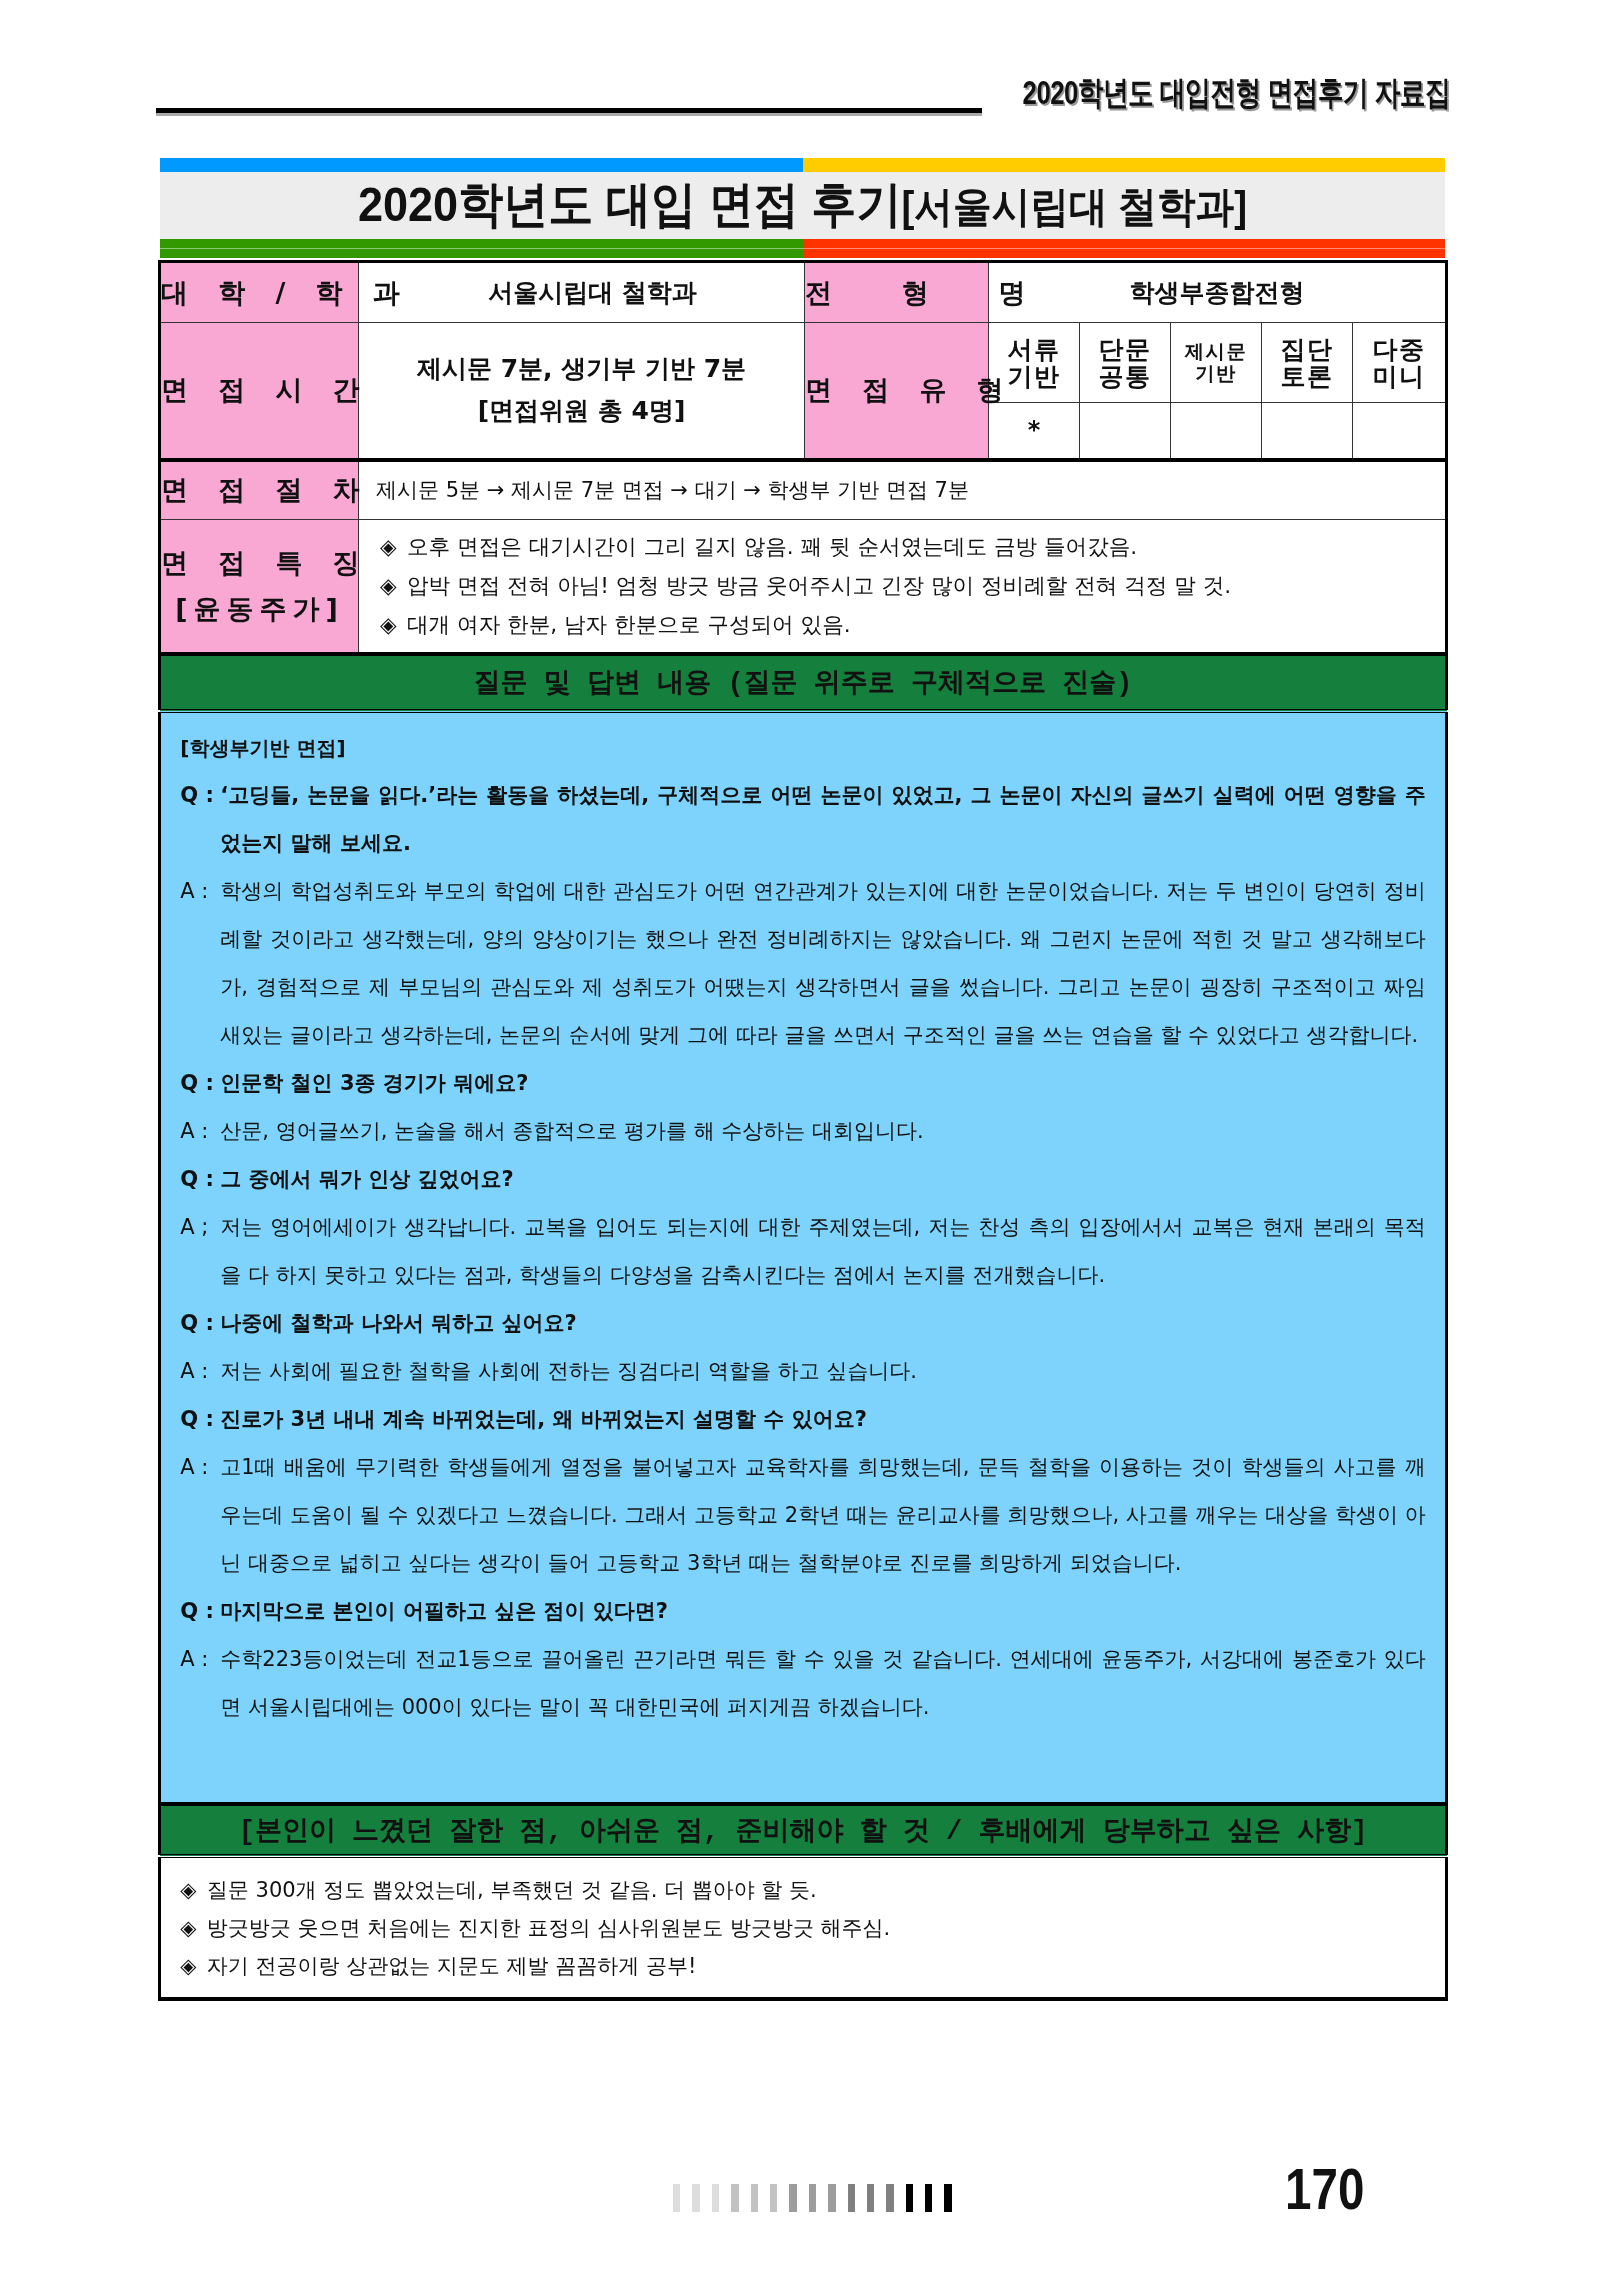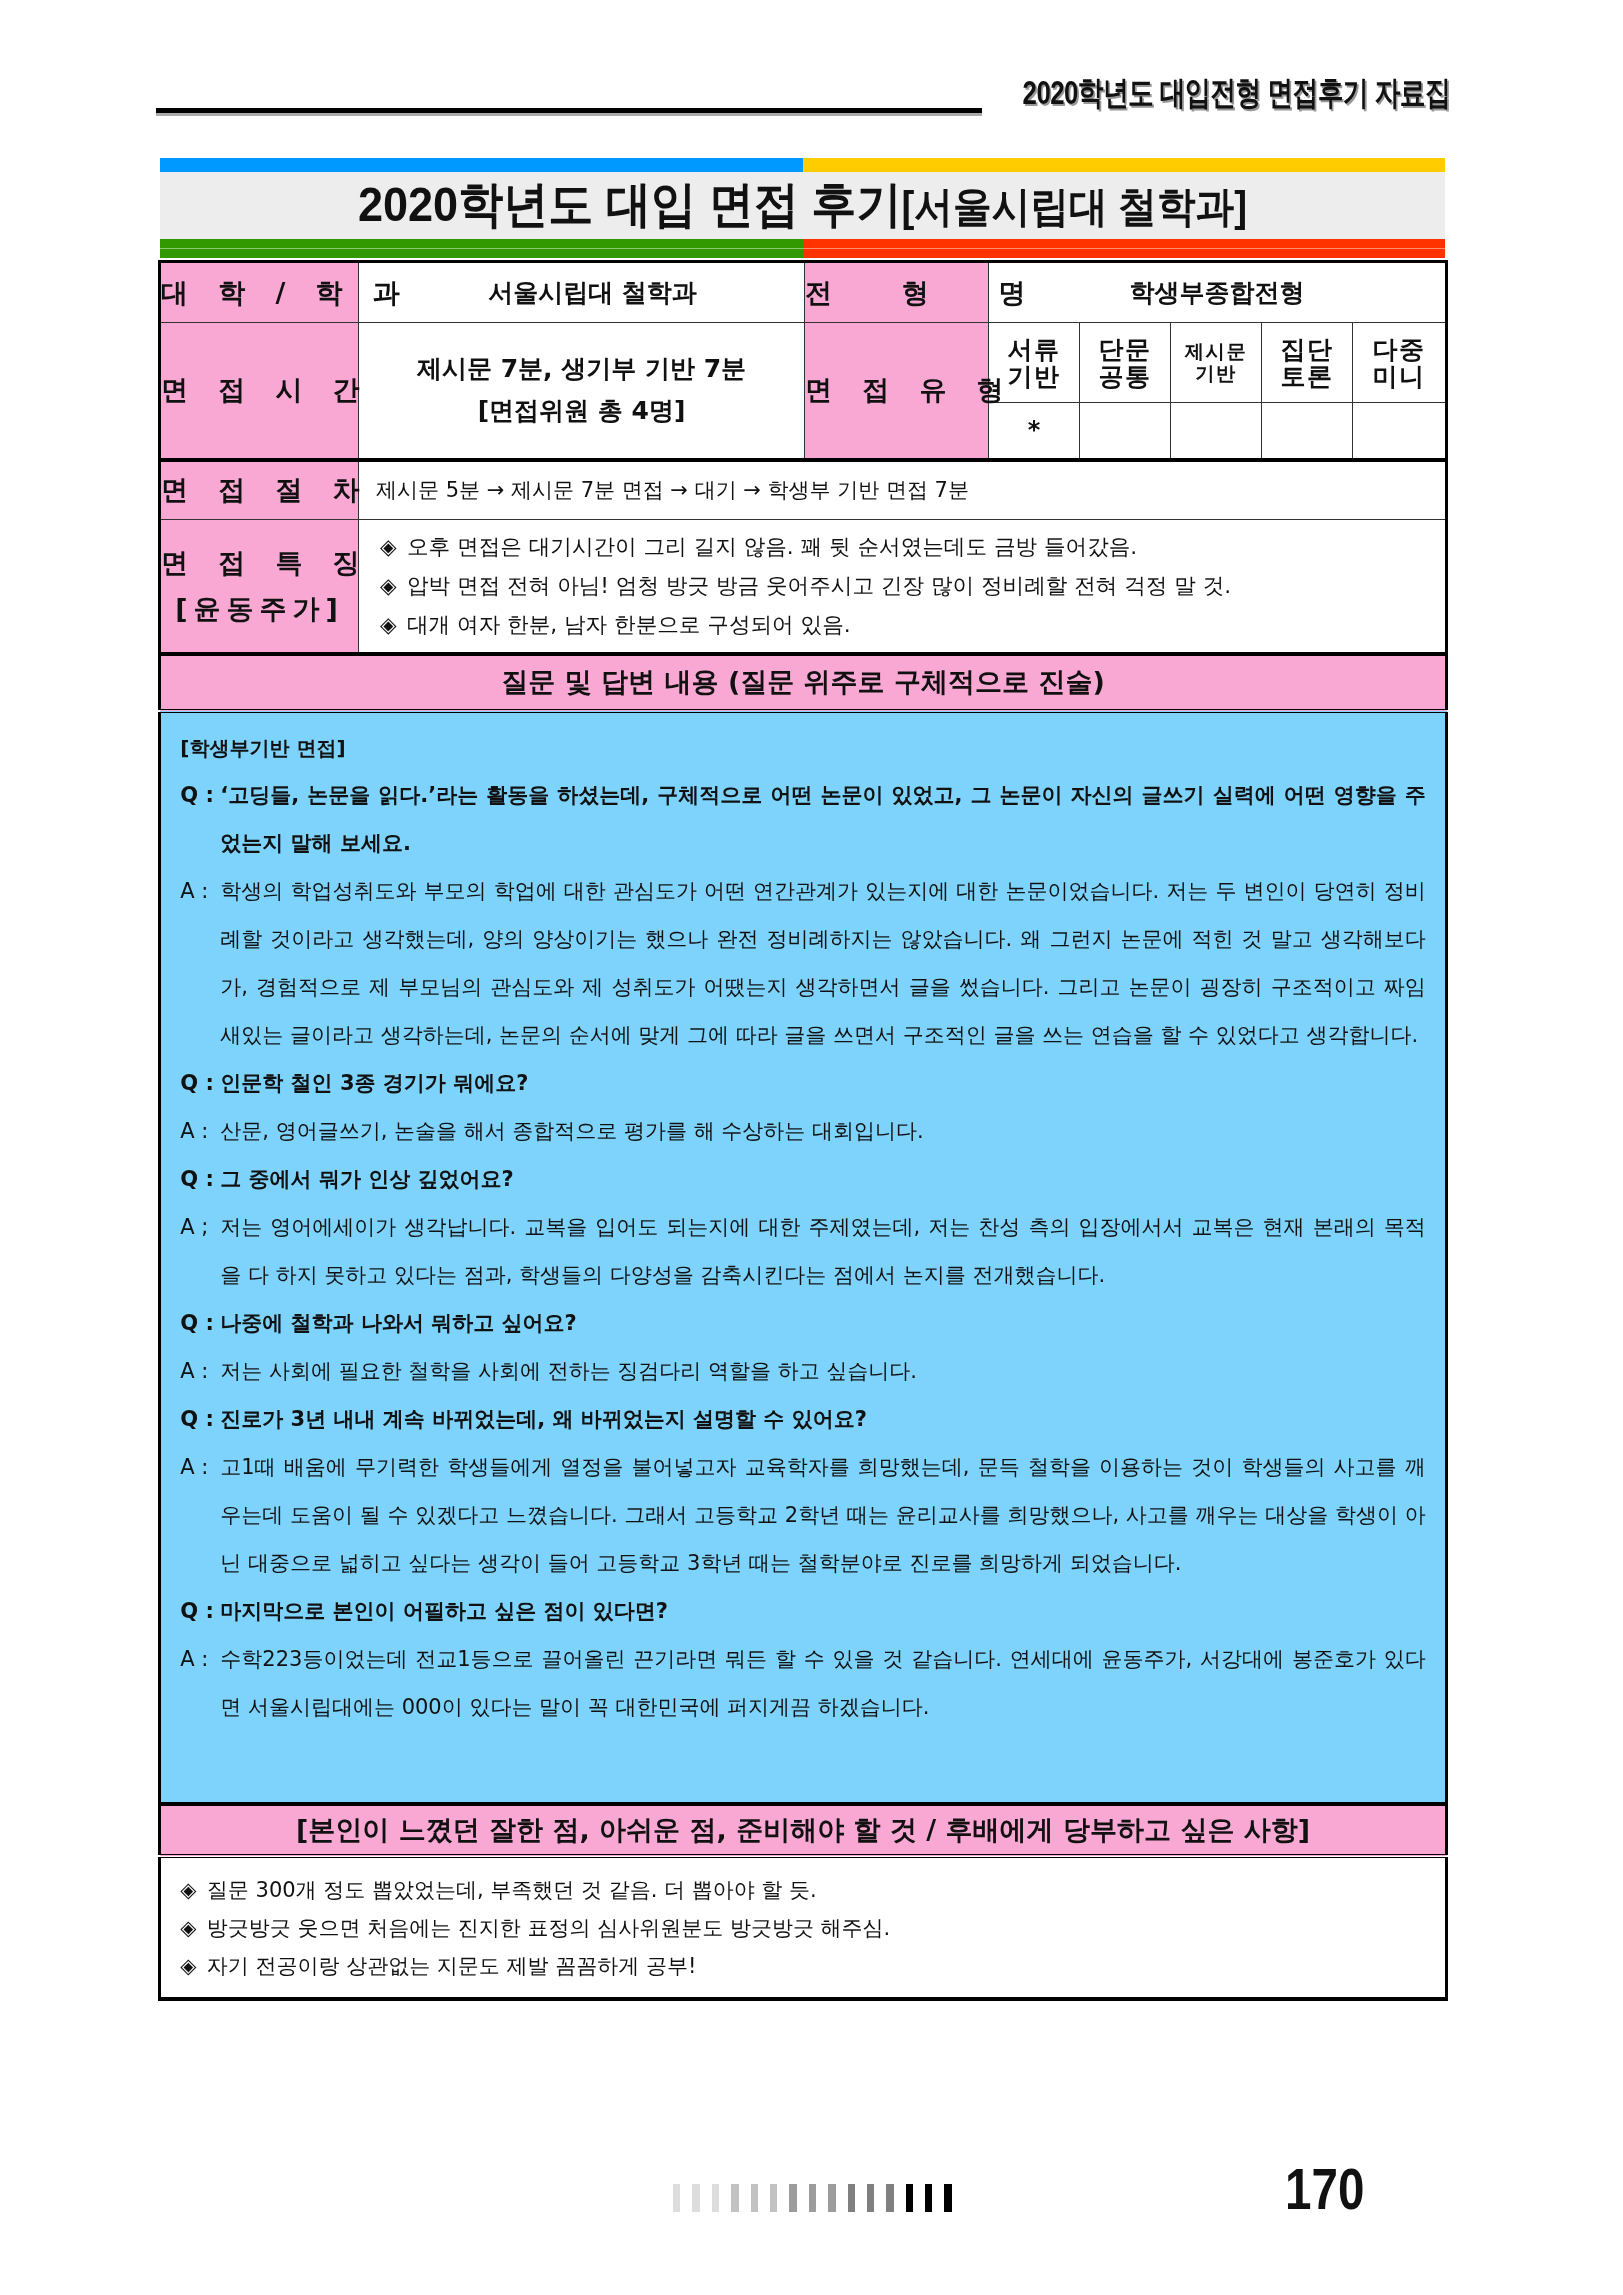--- a/index.html
+++ b/index.html
@@ -29,21 +29,21 @@
   .type-head { font-size: 25px; font-weight: bold; line-height: 27px; letter-spacing: 1.5px; text-align: center; }
   .type-head.small { font-size: 19.3px; line-height: 22px; font-weight: bold; }
   .mark { font-size: 24px; font-weight: bold; }
 
   .features { text-align: left !important; padding-left: 21px; font-size: 21.6px; line-height: 39px; background: #fff; }
   .features div { white-space: nowrap; }
   .diamond { display: inline-block; margin-right: 10.4px; }
 
   .thick-top td { border-top: 4.5px solid #000 !important; }
 
-  .section-head { background: #f9a8d4; font-weight: bold; font-size: 27px; height: 57px; border-bottom: 4.5px double #000 !important; }
+  .section-head { background: #15803d; font-weight: bold; font-size: 27px; height: 57px; border-bottom: 4.5px double #000 !important; font-family: Liberation Mono, monospace; }
 
   .qa { text-align: left !important; vertical-align: top !important; padding: 13.4px 19.3px 7.4px 19.3px; font-size: 21px; line-height: 48px; background: #7dd3fc; }
   .qa .tag { font-weight: bold; font-size: 20px; line-height: 45px; }
   .qa .q { font-weight: bold; display: flex; }
   .qa .a { display: flex; }
   .qa .pfx { flex: 0 0 40px; white-space: nowrap; }
   .qa .txt { flex: 1; text-align: justify; text-align-last: left; }
 
   .tips { text-align: left !important; vertical-align: top !important; padding: 13.4px 19.3px 12px 19.3px; font-size: 21px; line-height: 38px; background: #fff; }
 

